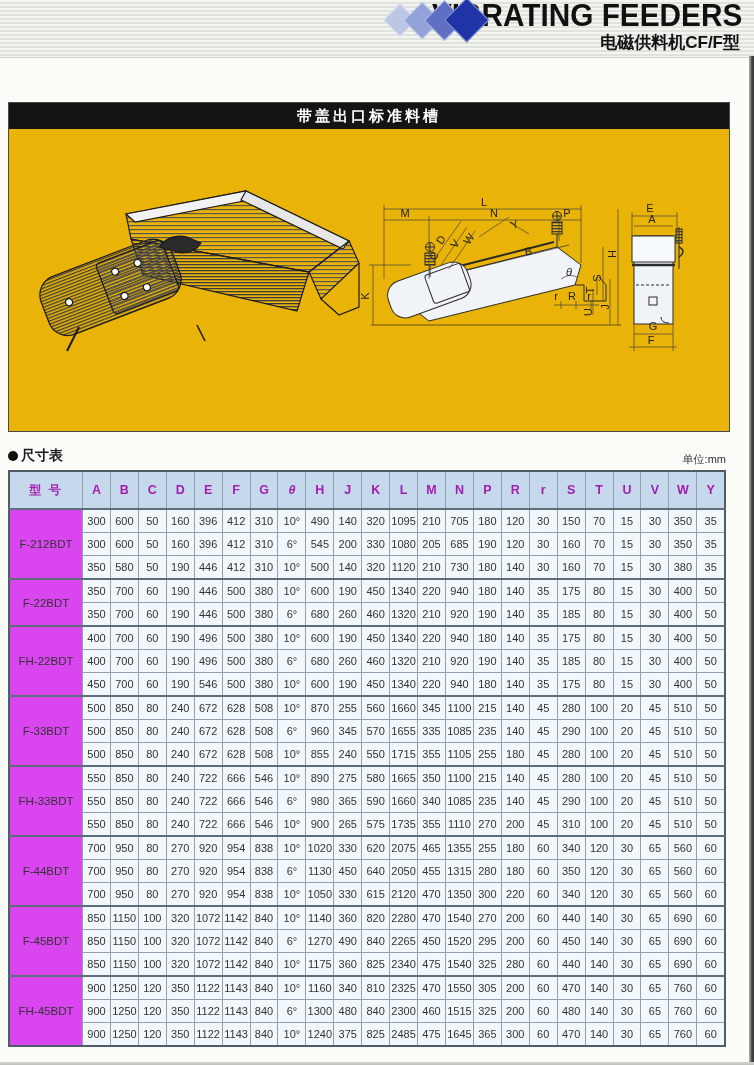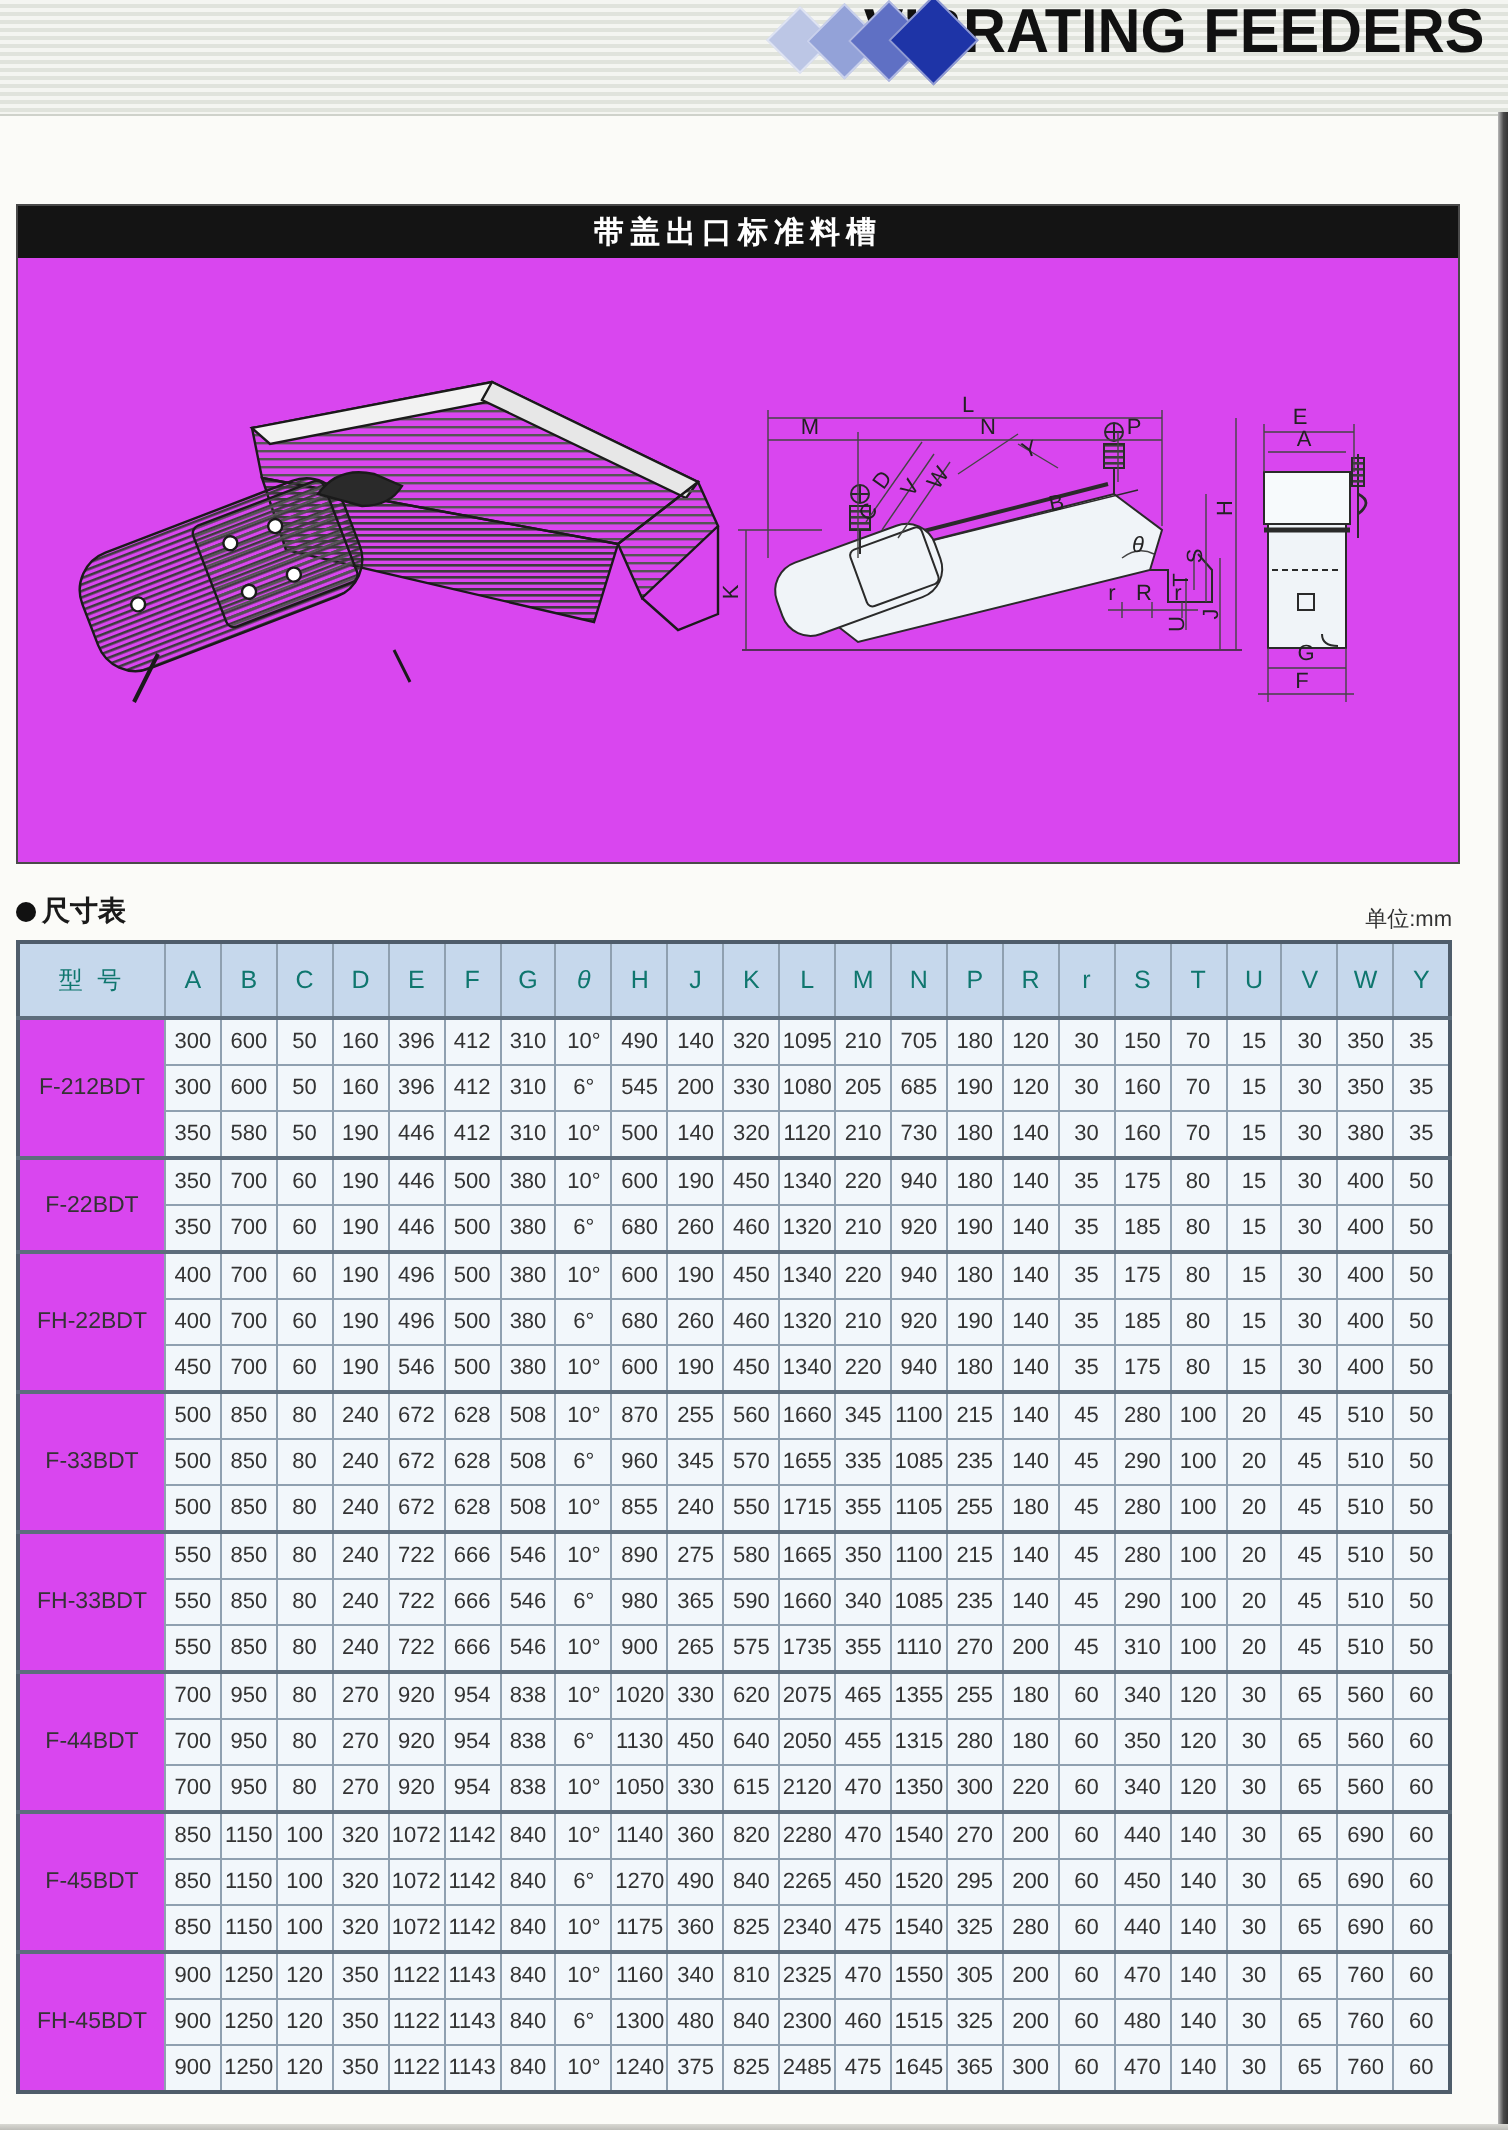--- a/index.html
+++ b/index.html
@@ -37,21 +37,21 @@
     position:absolute; left:0; right:0; bottom:0; height:3px;
     background:linear-gradient(to bottom,#d9d9d4,#bdbdb8);
   }
   
   .section-heading { position:absolute; left:8px; top:63px; display:flex; align-items:center; }
   .blue-dot { width:21px; height:21px; border-radius:50%; margin-right:3px; }
   .section-heading span.txt { font-size:24px; font-weight:900; letter-spacing:1px; }
   
   .diagram-box {
     position:absolute; left:8px; top:102px; width:722px; height:330px;
-    border:1px solid #4a4a4a; background:#d946ef; box-sizing:border-box;
+    border:1px solid #4a4a4a; background:#eab308; box-sizing:border-box;
   }
   .diagram-banner {
     height:26px; background:#141414; color:#fff;
     display:flex; align-items:center; justify-content:center;
     font-size:15px; font-weight:bold; letter-spacing:3px;
   }
   .diagram-svg { display:block; }
   .diagram-svg text { font-size:11px; fill:#222; font-family:"Liberation Sans",sans-serif; }
   .diagram-svg text.it { font-style:italic; }
   
@@ -63,21 +63,21 @@
   table.dim {
     position:absolute; left:8px; top:470px; width:718px;
     border-collapse:collapse; table-layout:fixed;
     border:2px solid #4f5d6b;
   }
   table.dim th, table.dim td {
     border:1px solid #8fa0b0; text-align:center; padding:0;
     overflow:hidden; white-space:nowrap;
   }
   table.dim thead th {
-    height:36px; background:#c6d8ec; font-size:12.5px; font-weight:400; color:#0f766e;
+    height:36px; background:#c6d8ec; font-size:12.5px; font-weight:700; color:#a21caf;
   }
   table.dim thead th.model-h { width:72px; font-size:12px; letter-spacing:2px; }
   table.dim td { height:22px; font-size:11px; color:#333; background:#f2f7fb; }
   table.dim td.model-cell {
     background:#d946ef; font-size:11.5px; color:#333; letter-spacing:0px;
   }
   table.dim tr.group-start td { border-top:2px solid #5d6d7c; }
   table.dim th.theta { font-style:italic; }
   
   .footnote { position:absolute; left:10px; top:1038px; font-size:10.5px; color:#222; }
@@ -88,20 +88,21 @@
 <div class="page">
 
   <div class="header-band">
     <div class="diamond-cluster">
         <div class="diamond" style="width: 22px; height: 22px; left: 0px; top: 5px; background: rgb(188, 198, 229); z-index: 0;"></div>
         <div class="diamond" style="width: 24.5px; height: 24.5px; left: 21px; top: 3.75px; background: rgb(147, 162, 216); z-index: 1;"></div>
         <div class="diamond" style="width: 27px; height: 27px; left: 42px; top: 2.5px; background: rgb(95, 112, 196); z-index: 2;"></div>
         <div class="diamond" style="width: 29.5px; height: 29.5px; left: 63px; top: 1.25px; background: rgb(30, 52, 167); z-index: 3;"></div>
       </div>
     <h1 class="main-title">VIBRATING FEEDERS</h1>
+    <div class="sub-title">电磁供料机CF/F型</div>
   </div>
   <div class="right-edge"></div>
   <div class="bottom-edge"></div>
 
 
   <div class="diagram-box">
     <div class="diagram-banner">带盖出口标准料槽</div>
     <svg class="diagram-svg" width="720" height="302" viewBox="0 0 720 302">
       <defs>
         <pattern id="hatchH" width="1" height="3" patternUnits="userSpaceOnUse">

